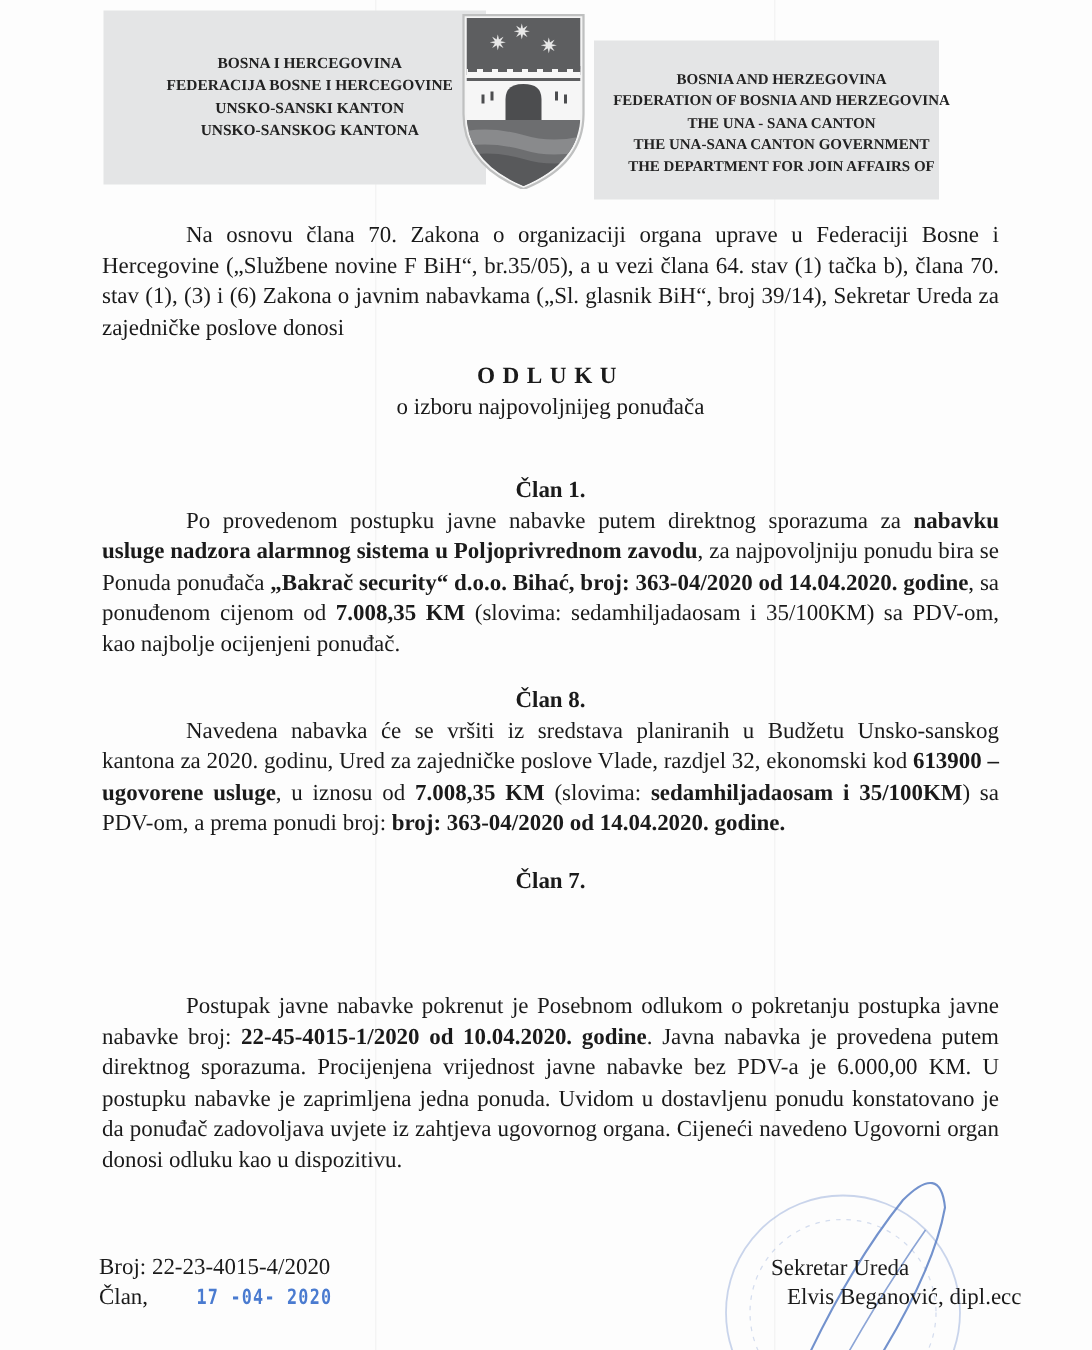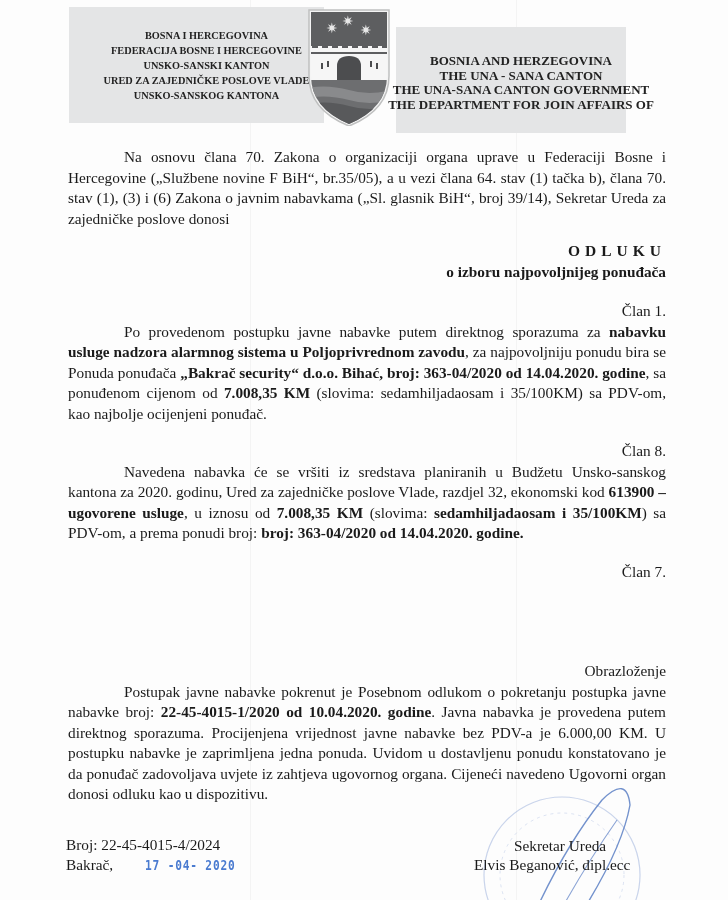--- a/index.html
+++ b/index.html
@@ -10,55 +10,54 @@
     color: #1a1a1a;
   }
   .fold { position: absolute; top: 0; bottom: 0; width: 1px; background: rgba(0,0,0,0.035); }
   .hdr-box {
     position: absolute; background: #e4e5e6;
     display: flex; flex-direction: column; align-items: center; justify-content: center;
     font-family: "Liberation Serif", serif; font-weight: bold; text-transform: uppercase;
     color: #222; text-align: center; padding-left: 20px;
   }
   .hdr-left { left: 69px; top: 7px; width: 235px; height: 116px; font-size: 10.3px; line-height: 15px; }
-  .hdr-right { left: 396px; top: 27px; width: 230px; height: 106px; font-size: 13px; line-height: 14.5px; padding-top: 6px; box-sizing: border-box; }
+  .hdr-right { left: 396px; top: 27px; width: 230px; height: 106px; font-size: 10px; line-height: 14.5px; padding-top: 6px; box-sizing: border-box; }
   .hdr-line { white-space: nowrap; }
   .crest { position: absolute; left: 307px; top: 8px; width: 84px; height: 118px; }
 
   .doc { position: absolute; left: 68px; width: 598px; font-size: 15.3px; line-height: 20.5px; }
   .p { text-align: justify; margin: 0; }
   .p .ind { display: inline-block; width: 56px; }
-  .center { text-align: right; margin: 0; }
+  .center { text-align: center; margin: 0; }
   b { font-weight: bold; }
   .title { font-weight: bold; letter-spacing: 5px; font-size: 15.5px; }
-  .sub { font-weight: bold; font-size: 15.3px; }
-  .clan { font-weight: normal; font-size: 15.3px; }
+  .sub { font-weight: normal; font-size: 15.3px; }
+  .clan { font-weight: bold; font-size: 15.3px; margin-top: 16px; }
 
   .footer-left { position: absolute; left: 66px; top: 835px; font-size: 15.3px; line-height: 20px; }
   .stamp-date {
     color: #4a7bd0; font-family: "DejaVu Sans Mono", "Liberation Mono", monospace;
     font-weight: bold; font-size: 14px; letter-spacing: 1px; margin-left: 28px;
     display: inline-block; transform: scaleX(0.8); transform-origin: left center;
   }
   .footer-right { position: absolute; left: 481px; top: 836px; width: 200px; font-size: 15.3px; line-height: 19px; }
   .footer-right .l1 { padding-left: 0px; margin-left: 33px; }
-  .footer-right .l2 { margin-left: -7px; }
+  .footer-right .l2 { margin-left: -7px; text-align: right; }
   .seal { position: absolute; left: 452px; top: 780px; width: 240px; height: 150px; pointer-events: none; }
 </style>
 </head>
 <body>
 
 <div class="fold" style="left:250px"></div>
 <div class="fold" style="left:516px"></div>
 
 <div class="hdr-box hdr-left">
   <div class="hdr-line">BOSNA I HERCEGOVINA</div>
   <div class="hdr-line">FEDERACIJA BOSNE I  HERCEGOVINE</div>
   <div class="hdr-line">UNSKO-SANSKI KANTON</div>
-  <div class="hdr-line">URED ZA ZAJEDNIČKE POSLOVE VLADE</div>
   <div class="hdr-line">UNSKO-SANSKOG KANTONA</div>
 </div>
 
 <svg class="crest" viewBox="0 0 84 118">
   <defs>
       <clipPath id="sh">
         <path d="M4 4 H80 V68 Q80 100 42 116 Q4 100 4 68 Z"></path>
       </clipPath>
     </defs>
   <path d="M2 2 H82 V68 Q82 102 42 118 Q2 102 2 68 Z" fill="#f4f4f4" stroke="#bfc0c0" stroke-width="1.5"></path>
@@ -87,20 +86,21 @@
     <g fill="#e8e8e8">
       <text x="19" y="25" font-size="14" font-family="DejaVu Sans, sans-serif">✷</text>
       <text x="35" y="18" font-size="14" font-family="DejaVu Sans, sans-serif">✷</text>
       <text x="53" y="27" font-size="14" font-family="DejaVu Sans, sans-serif">✷</text>
     </g>
   </g>
 </svg>
 
 <div class="hdr-box hdr-right">
   <div class="hdr-line">BOSNIA  AND  HERZEGOVINA</div>
+  <div class="hdr-line">FEDERATION OF BOSNIA AND  HERZEGOVINA</div>
   <div class="hdr-line">THE UNA - SANA CANTON</div>
   <div class="hdr-line">THE UNA-SANA CANTON GOVERNMENT</div>
   <div class="hdr-line">THE DEPARTMENT FOR JOIN AFFAIRS OF</div>
 </div>
 
 <div class="doc" style="top:147px">
   <p class="p"><span class="ind"></span><span>Na osnovu člana 70. Zakona o organizaciji organa uprave u Federaciji Bosne i Hercegovine („Službene novine F BiH“, br.35/05), a u vezi člana 64. stav (1) tačka b), člana 70. stav (1), (3) i (6) Zakona o javnim nabavkama („Sl. glasnik BiH“, broj 39/14), Sekretar Ureda za zajedničke poslove donosi</span></p>
 </div>
 
 <div class="doc" style="top:241px">
@@ -116,35 +116,34 @@
 <div class="doc" style="top:441px">
   <p class="center clan">Član 8.</p>
   <p class="p rich"><span class="ind"></span><span>Navedena nabavka će se vršiti iz sredstava planiranih u Budžetu Unsko-sanskog kantona za 2020. godinu, Ured za zajedničke poslove Vlade, razdjel 32, ekonomski kod </span><b>613900 – ugovorene usluge</b><span>, u iznosu od </span><b>7.008,35 KM</b><span> (slovima: </span><b>sedamhiljadaosam i 35/100KM</b><span>) sa PDV-om, a prema ponudi  broj: </span><b>broj: 363-04/2020 od 14.04.2020. godine.</b></p>
 </div>
 
 <div class="doc" style="top:562px">
   <p class="center clan">Član 7.</p>
 </div>
 
 <div class="doc" style="top:661px">
-  <p class="center clan">Obrazloženje</p>
   <p class="p rich"><span class="ind"></span><span>Postupak javne nabavke pokrenut je Posebnom odlukom o pokretanju postupka javne nabavke broj: </span><b>22-45-4015-1/2020 od 10.04.2020. godine</b><span>. Javna nabavka je provedena putem direktnog sporazuma. Procijenjena vrijednost javne nabavke bez PDV-a je 6.000,00 KM. U postupku nabavke je zaprimljena jedna ponuda. Uvidom u dostavljenu ponudu konstatovano je da ponuđač zadovoljava uvjete iz zahtjeva ugovornog organa. Cijeneći navedeno Ugovorni organ donosi odluku kao u dispozitivu.</span></p>
 </div>
 
 <svg class="seal" viewBox="0 0 240 150">
   <circle cx="110" cy="95" r="78" fill="none" stroke="#9fb3dc" stroke-width="1.2" opacity="0.55"></circle>
   <circle cx="110" cy="95" r="62" fill="none" stroke="#9fb3dc" stroke-width="0.8" opacity="0.45" stroke-dasharray="3 4"></circle>
   <path d="M75 150 Q110 70 150 20 Q175 -5 178 25 Q170 70 125 140" fill="none" stroke="#5b7fc4" stroke-width="1.4" opacity="0.85"></path>
   <path d="M98 150 Q130 90 165 40" fill="none" stroke="#5b7fc4" stroke-width="1.1" opacity="0.7"></path>
 </svg>
 
 <div class="footer-left">
-  <div>Broj: 22-45-4015-4/2024</div>
+  <div>Broj: 22-23-4015-4/2020</div>
   <div>
-    <span>Bakrač,</span>
+    <span>Član,</span>
     <span class="stamp-date">17 -04- 2020</span>
   </div>
 </div>
 
 <div class="footer-right">
   <div class="l1">Sekretar Ureda</div>
   <div class="l2">Elvis Beganović, dipl.ecc</div>
 </div>
 
 </body></html>

